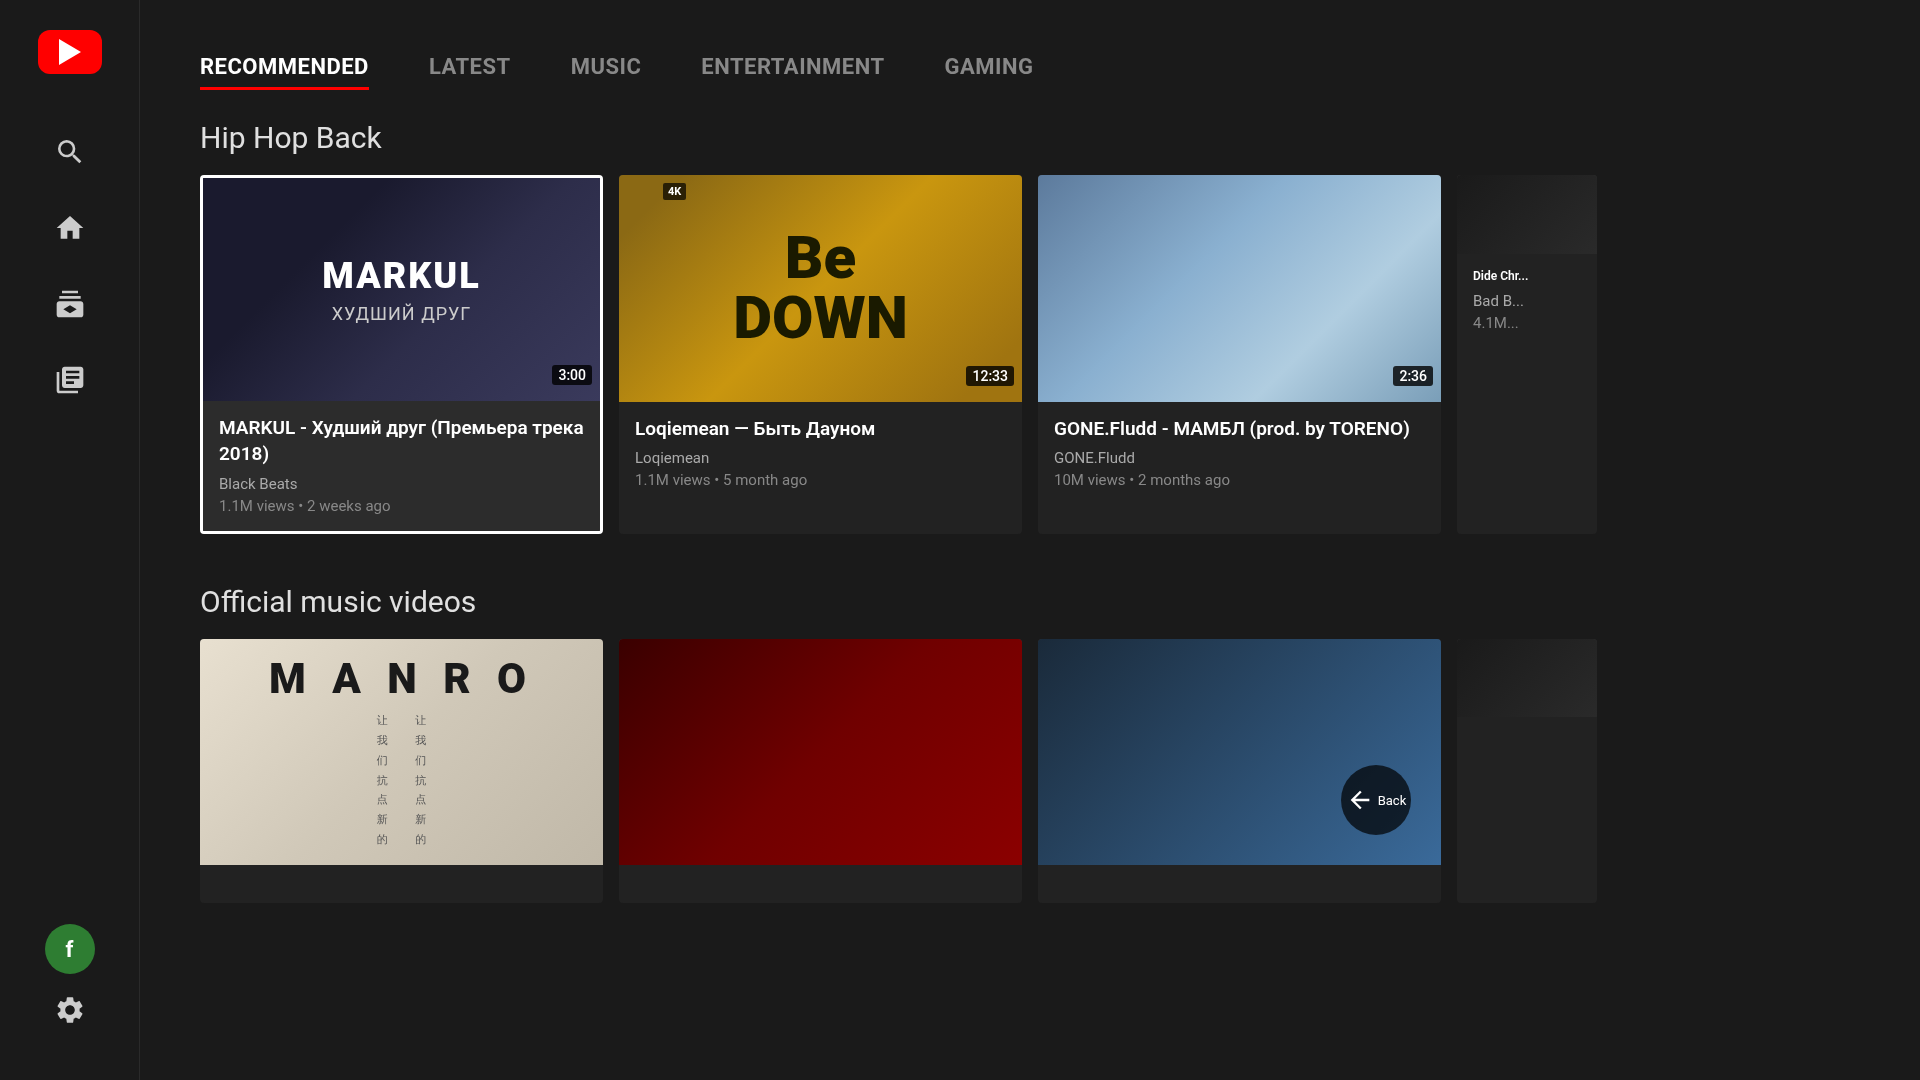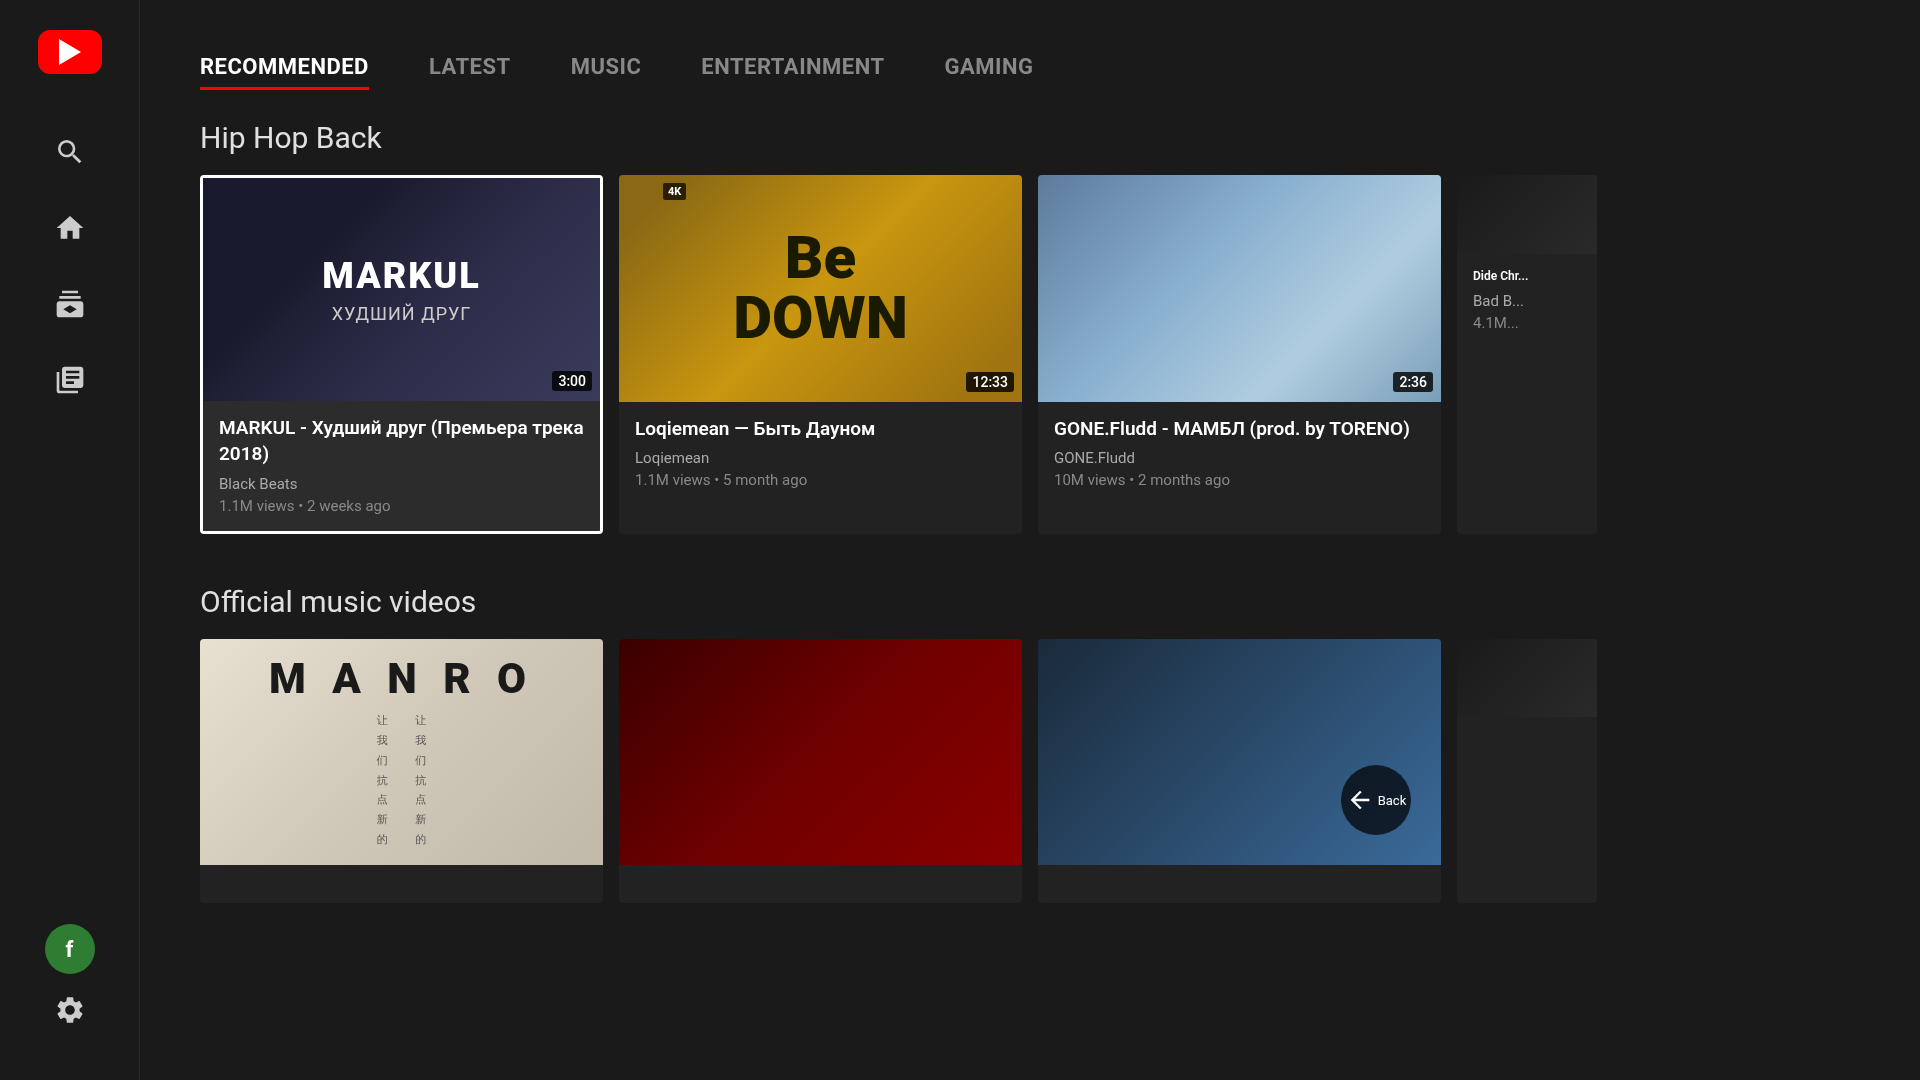--- a/index.html
+++ b/index.html
@@ -217,21 +217,21 @@
     }
 
     
     .thumb-car {
       background: linear-gradient(135deg, #1a2a3a 0%, #2a4a6a 50%, #3a6a9a 100%);
       width: 100%; height: 100%;
     }
 
     .duration-badge {
       position: absolute;
-      bottom: 10px; right: 8px;
+      bottom: 16px; right: 8px;
       background: rgba(0,0,0,0.8);
       color: #fff;
       font-size: 14px;
       padding: 2px 6px;
       border-radius: 3px;
       font-weight: 500;
     }
     .badge-4k {
       position: absolute;
       top: 8px; left: 8px;

